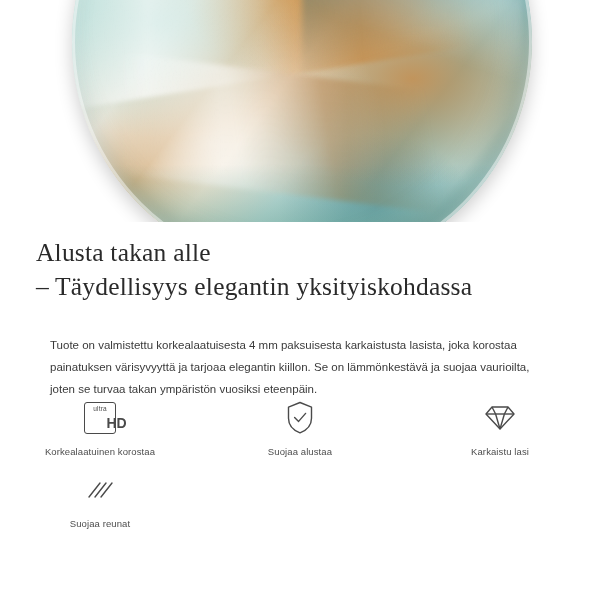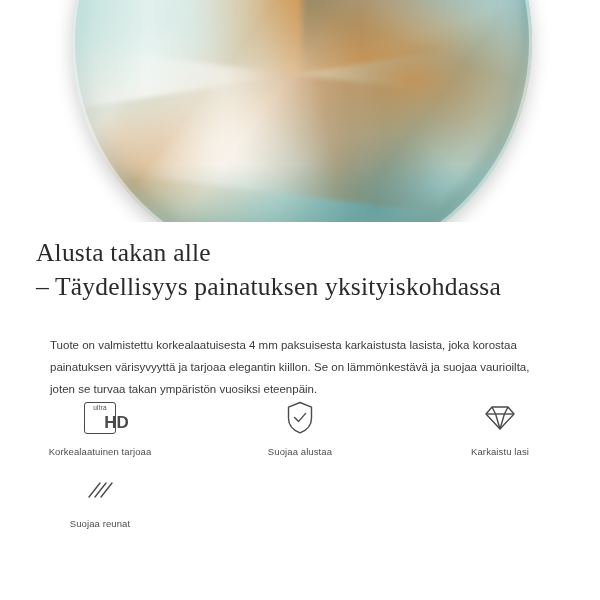--- a/index.html
+++ b/index.html
@@ -179,21 +179,21 @@
     align-items: center;
     justify-content: center;
     line-height: 1;
   }
   .ultra-hd .u {
     font-size: 6.5px;
     letter-spacing: 0.2px;
     color: #4a4a4a;
   }
   .ultra-hd .hd {
-    font-size: 17px;
+    font-size: 14px;
     font-weight: 700;
     color: #4a4a4a;
     margin-top: 3px;
     padding-left: 33px;
   }
 </style>
 </head>
 <body>
 
 <div class="page">
@@ -205,36 +205,36 @@
       <div class="veinC"></div>
       <div class="edge-green"></div>
       <div class="rim"></div>
     </div>
 
   </div>
 
   <div class="content">
     <h1 class="headline">
       <span>Alusta takan alle</span>
-      <span class="l2">– Täydellisyys painatuksen yksityiskohdassa</span>
+      <span class="l2">– Täydellisyys elegantin yksityiskohdassa</span>
     </h1>
     <p class="body-copy">Tuote on valmistettu korkealaatuisesta 4 mm paksuisesta karkaistusta lasista, joka korostaa painatuksen värisyvyyttä ja tarjoaa elegantin kiillon. Se on lämmönkestävä ja suojaa vaurioilta, joten se turvaa takan ympäristön vuosiksi eteenpäin.</p>
   </div>
 
   <div class="features">
 
 
     <div class="feature">
       <div class="glyph">
         <div class="ultra-hd">
           <span class="u">ultra</span>
           <span class="hd">HD</span>
         </div>
       </div>
-      <div class="caption">Korkealaatuinen tarjoaa</div>
+      <div class="caption">Korkealaatuinen korostaa</div>
     </div>
 
     <div class="feature">
       <div class="glyph">
         <svg width="34" height="38" viewBox="0 0 34 38" fill="none" stroke="#4a4a4a" stroke-width="1.4" stroke-linecap="round" stroke-linejoin="round">
           <path d="M17 3.5 5.5 8.2v11.1c0 7.2 5 12.1 11.5 14.6 6.5-2.5 11.5-7.4 11.5-14.6V8.2z"></path>
           <polyline points="11.6,18.4 15.6,22.4 22.6,14.4"></polyline>
         </svg>
       </div>
       <div class="caption">Suojaa alustaa</div>

